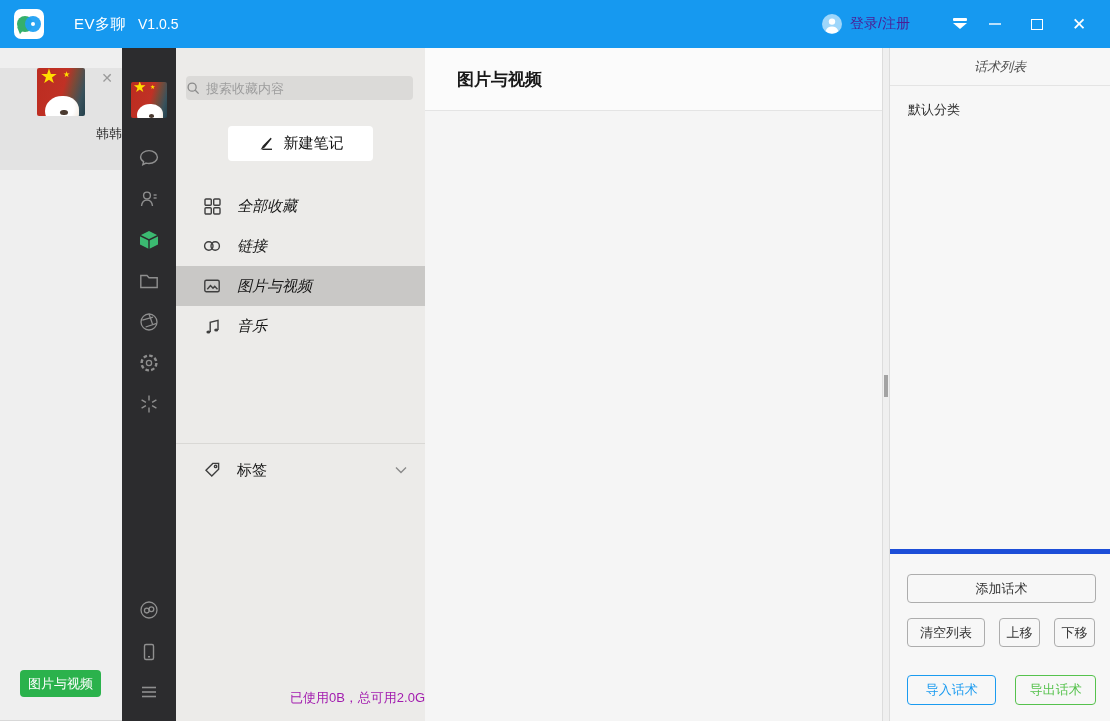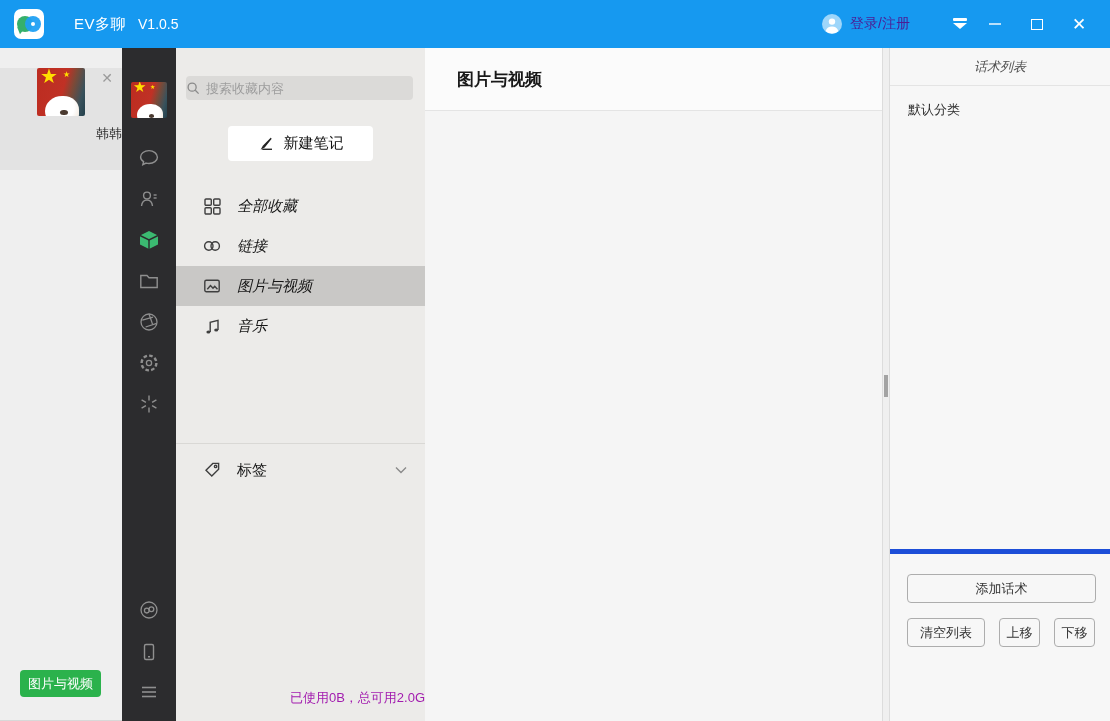--- a/index.html
+++ b/index.html
@@ -321,17 +321,21 @@
       <div class="sp-header">话术列表</div>
       <div class="sp-category">默认分类</div>
 
       <div class="sp-footer">
         <button class="btn add-btn">添加话术</button>
         <div class="sp-row2">
           <button class="btn clear-btn">清空列表</button>
           <button class="btn up-btn">上移</button>
           <button class="btn down-btn">下移</button>
         </div>
+        <div class="sp-row3">
+          <button class="btn import-btn">导入话术</button>
+          <button class="btn export-btn">导出话术</button>
+        </div>
       </div>
     </div>
 
   </div>
 </div>
 
 </body></html>

